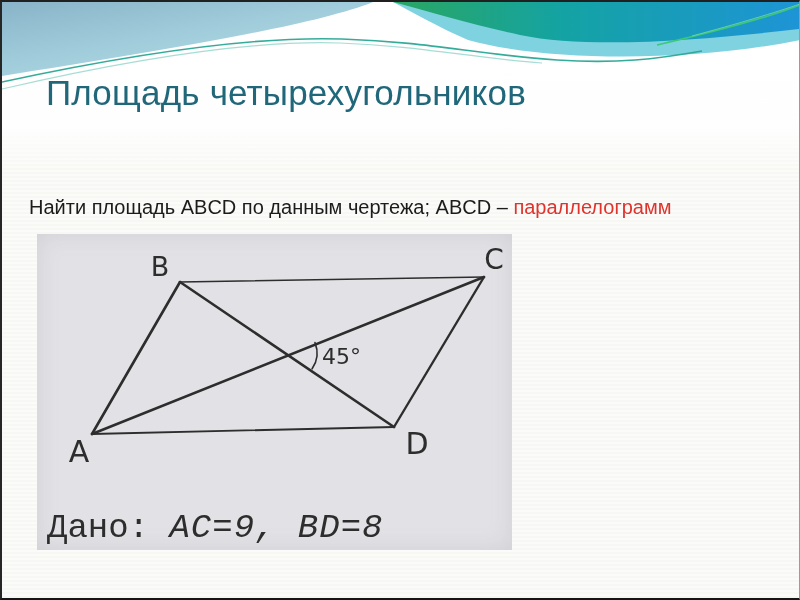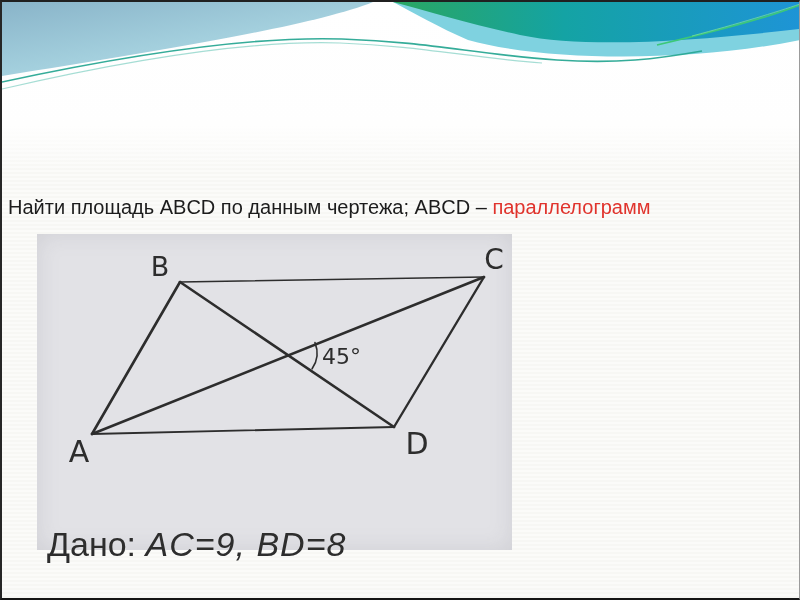--- a/index.html
+++ b/index.html
@@ -23,41 +23,41 @@
     background:linear-gradient(180deg,#ffffff 0%,#fefefe 72%,rgba(255,255,255,0) 100%);
   }
   .deco svg{display:block;}
   .title{
     position:absolute;left:44px;top:70px;margin:0;
     font-size:35px;line-height:42px;font-weight:normal;
     color:var(--title-color,#21677a);
     letter-spacing:0.2px;
   }
   .task{
-    position:absolute;left:6px;top:193px;margin:0;
+    position:absolute;left:27px;top:193px;margin:0;
     font-size:20px;line-height:24px;
     color:var(--task-color,#1c1c1c);
     white-space:nowrap;
   }
   .task .hl{color:var(--highlight-color,#e0332c);}
   .scan{
     position:absolute;left:35px;top:232px;width:475px;height:316px;
     background:var(--scan-bg,#e2e2e6);
     box-shadow:inset 0 0 22px rgba(120,120,135,0.18);
   }
   .scan svg{display:block;position:absolute;left:0;top:0;}
   .fig-line{stroke:var(--ink,#2d2d2d);stroke-linecap:round;fill:none;}
   .fig-label{
     fill:var(--ink,#262626);
     font-family:"DejaVu Sans", sans-serif;
     font-weight:normal;
   }
   .given{
-    position:absolute;left:10px;top:288px;
-    font-family:Liberation Sans, sans-serif;
+    position:absolute;left:10px;top:272px;
+    font-family:Liberation Mono, monospace;
     font-size:34px;line-height:44px;
     color:var(--ink,#2b2b2b);
     white-space:nowrap;
   }
   .given .math{font-style:italic;letter-spacing:1px;}
 </style>
 </head>
 <body>
 
 <div class="slide">
@@ -84,21 +84,21 @@
       <path d="M0,0 L371,0 C312,24 150,50 0,74 Z" fill="url(#bandGrad)"></path>
 
       <path d="M0,80 C130,52 250,34 340,37 C430,40 470,52 555,58 C615,62 655,57 700,49" stroke="#2aa893" stroke-width="1.6" fill="none" opacity="0.95"></path>
       <path d="M0,87 C130,57 250,38 338,41 C420,44 462,55 540,61" stroke="#8fd4c9" stroke-width="1.2" fill="none" opacity="0.8"></path>
 
       <path d="M655,43 C720,28 772,13 798,3" stroke="#3cc878" stroke-width="1.7" fill="none"></path>
       <path d="M690,34 C735,22 775,10 798,2" stroke="#6fd8a2" stroke-width="1" fill="none" opacity="0.85"></path>
     </svg>
   </div>
 
-  <h1 class="title"><br></h1>
+  <h1 class="title"><span>Площадь четырехугольников</span><br></h1>
 
   <p class="task"><span>Найти площадь ABCD по данным чертежа; ABCD – </span><span class="hl">параллелограмм</span></p>
 
   <div class="scan">
     <svg width="475" height="316" viewBox="0 0 475 316">
 
       <line class="fig-line" x1="55" y1="200" x2="143" y2="48" stroke-width="2.6"></line>
       <line class="fig-line" x1="143" y1="48" x2="447" y2="43" stroke-width="1.4"></line>
       <line class="fig-line" x1="447" y1="43" x2="357" y2="193" stroke-width="2.4"></line>
       <line class="fig-line" x1="357" y1="193" x2="55" y2="200" stroke-width="1.8"></line>

